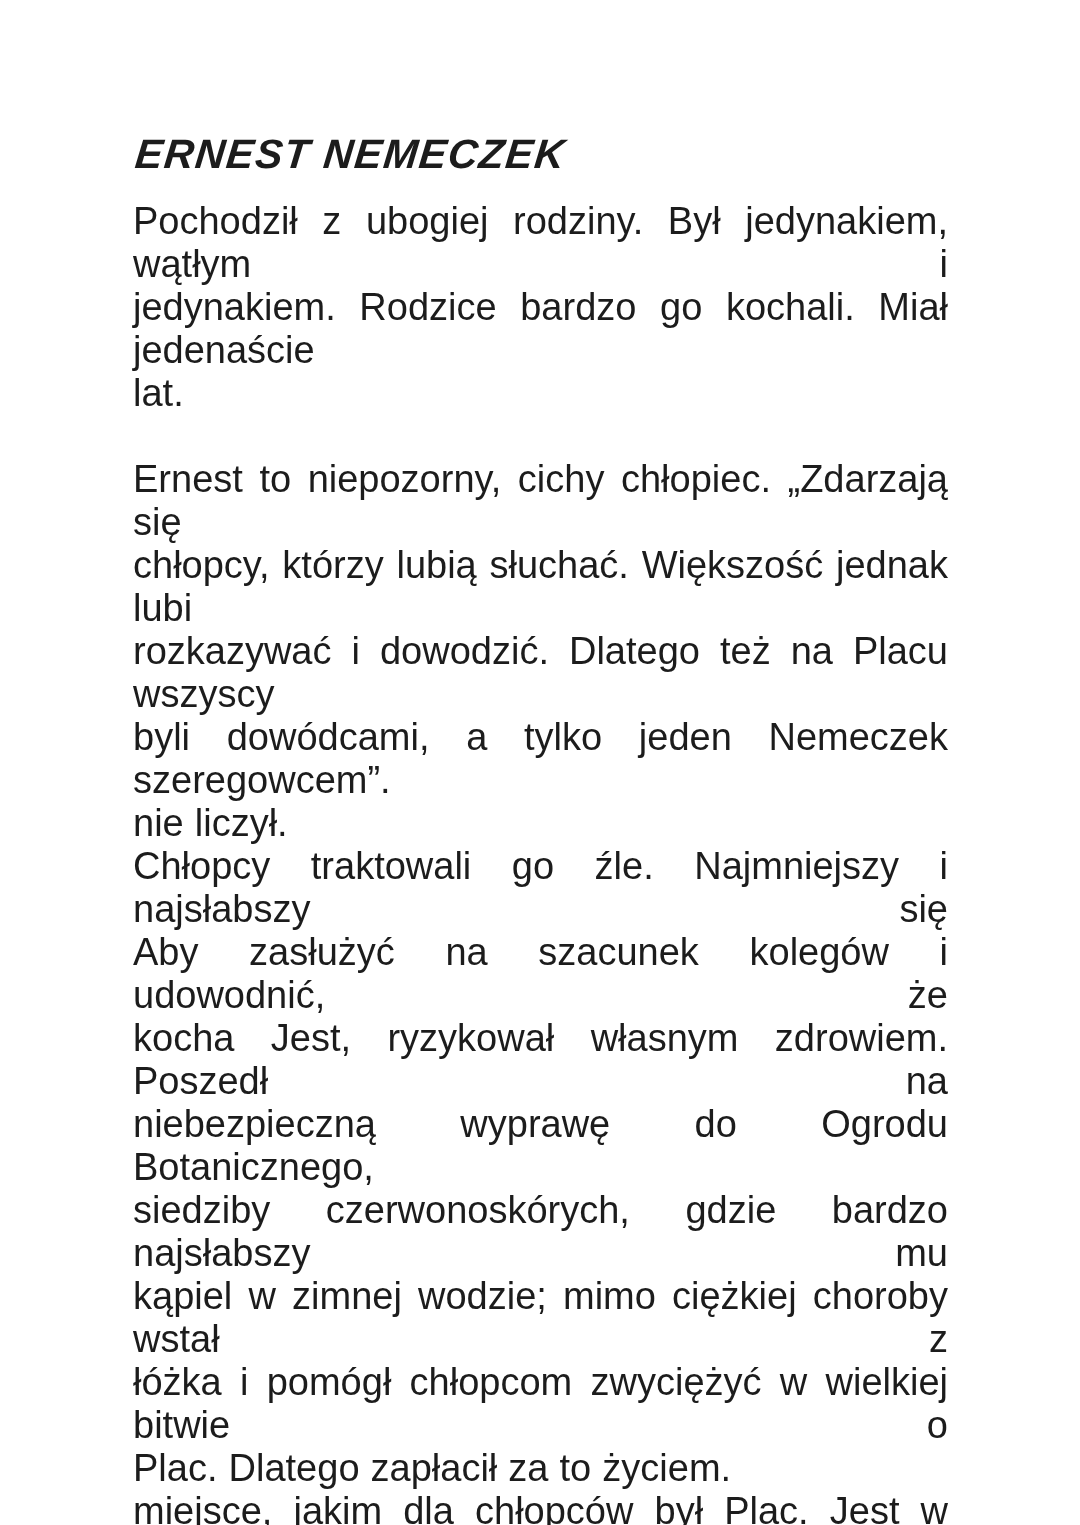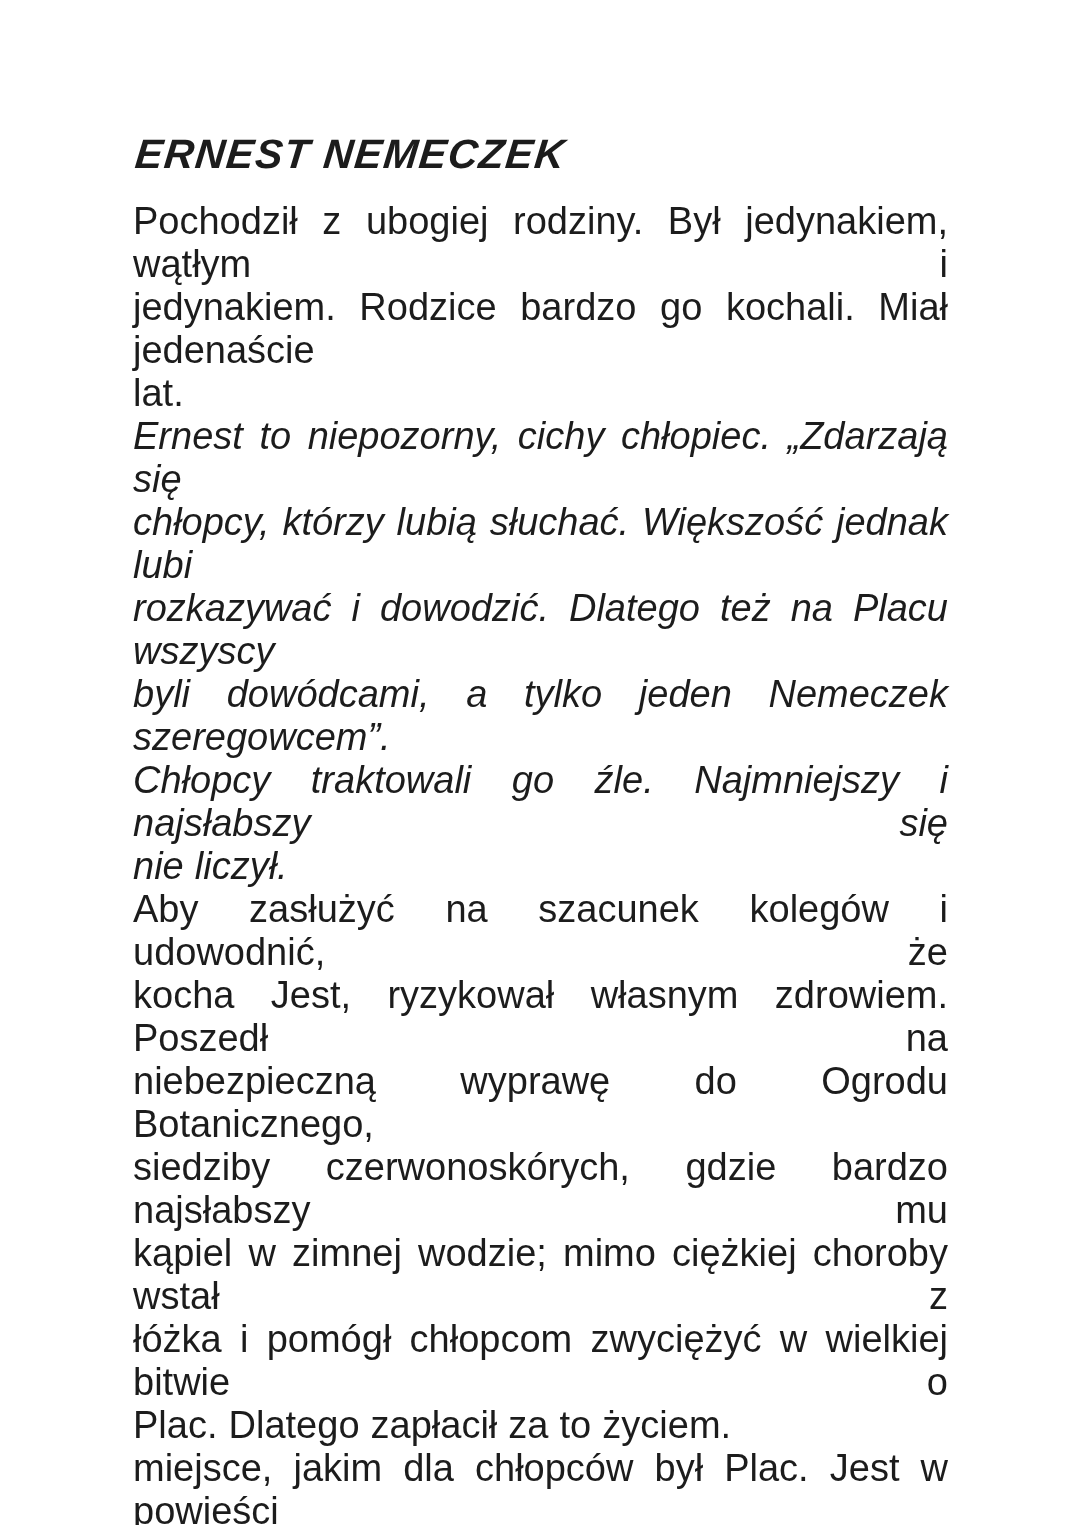--- a/index.html
+++ b/index.html
@@ -31,21 +31,21 @@
     white-space: nowrap;
   }
   .paragraphs {
     font-size: 38px;
     line-height: 43px;
   }
   .paragraph {
     margin: 0;
   }
   .paragraph.gap-before {
-    font-style: italic;
+    margin-top: 43px;
   }
   .line {
     text-align: justify;
     text-align-last: justify;
     word-spacing: 0.5px;
   }
   .line.last {
     text-align-last: left;
   }
 </style>
@@ -58,22 +58,22 @@
       <div class="paragraph">
         <div class="line">Pochodził z ubogiej rodziny. Był jedynakiem, wątłym i</div>
         <div class="line">jedynakiem. Rodzice bardzo go kochali. Miał jedenaście</div>
         <div class="line last">lat.</div>
       </div>
       <div class="paragraph gap-before">
         <div class="line">Ernest to niepozorny, cichy chłopiec. „Zdarzają się</div>
         <div class="line">chłopcy, którzy lubią słuchać. Większość jednak lubi</div>
         <div class="line">rozkazywać i dowodzić. Dlatego też na Placu wszyscy</div>
         <div class="line">byli dowódcami, a tylko jeden Nemeczek szeregowcem”.</div>
+        <div class="line last">nie liczył.</div>
         <div class="line">Chłopcy traktowali go źle. Najmniejszy i najsłabszy się</div>
-        <div class="line last">nie liczył.</div>
       </div>
       <div class="paragraph">
         <div class="line">Aby zasłużyć na szacunek kolegów i udowodnić, że</div>
         <div class="line">kocha Jest, ryzykował własnym zdrowiem. Poszedł na</div>
         <div class="line">niebezpieczną wyprawę do Ogrodu Botanicznego,</div>
         <div class="line">siedziby czerwonoskórych, gdzie bardzo najsłabszy mu</div>
         <div class="line">kąpiel w zimnej wodzie; mimo ciężkiej choroby wstał z</div>
         <div class="line">łóżka i pomógł chłopcom zwyciężyć w wielkiej bitwie o</div>
         <div class="line last">Plac. Dlatego zapłacił za to życiem.</div>
       </div>

